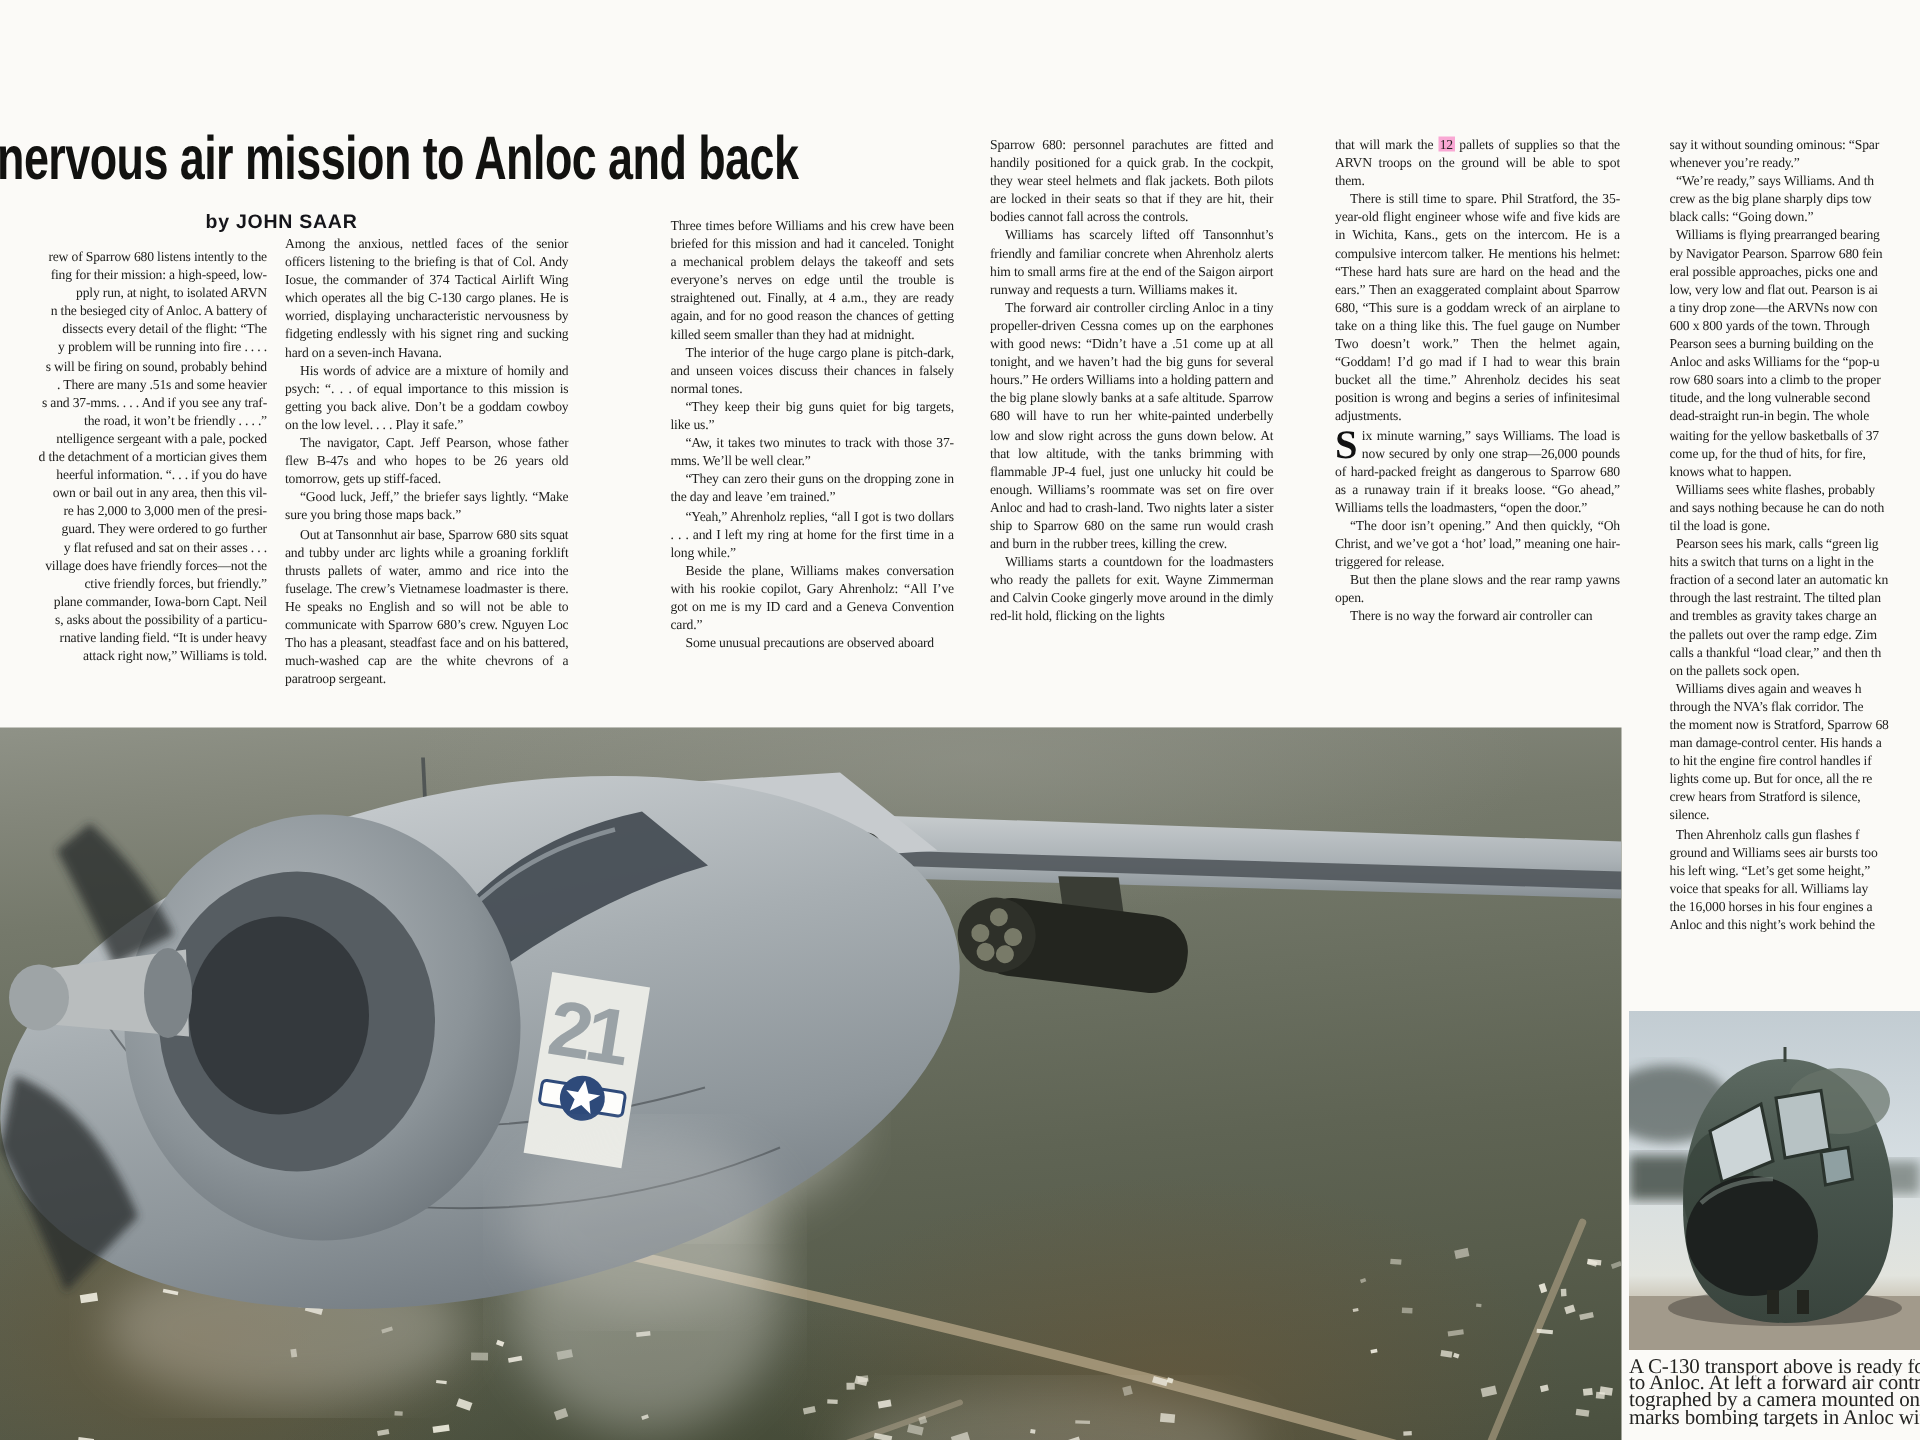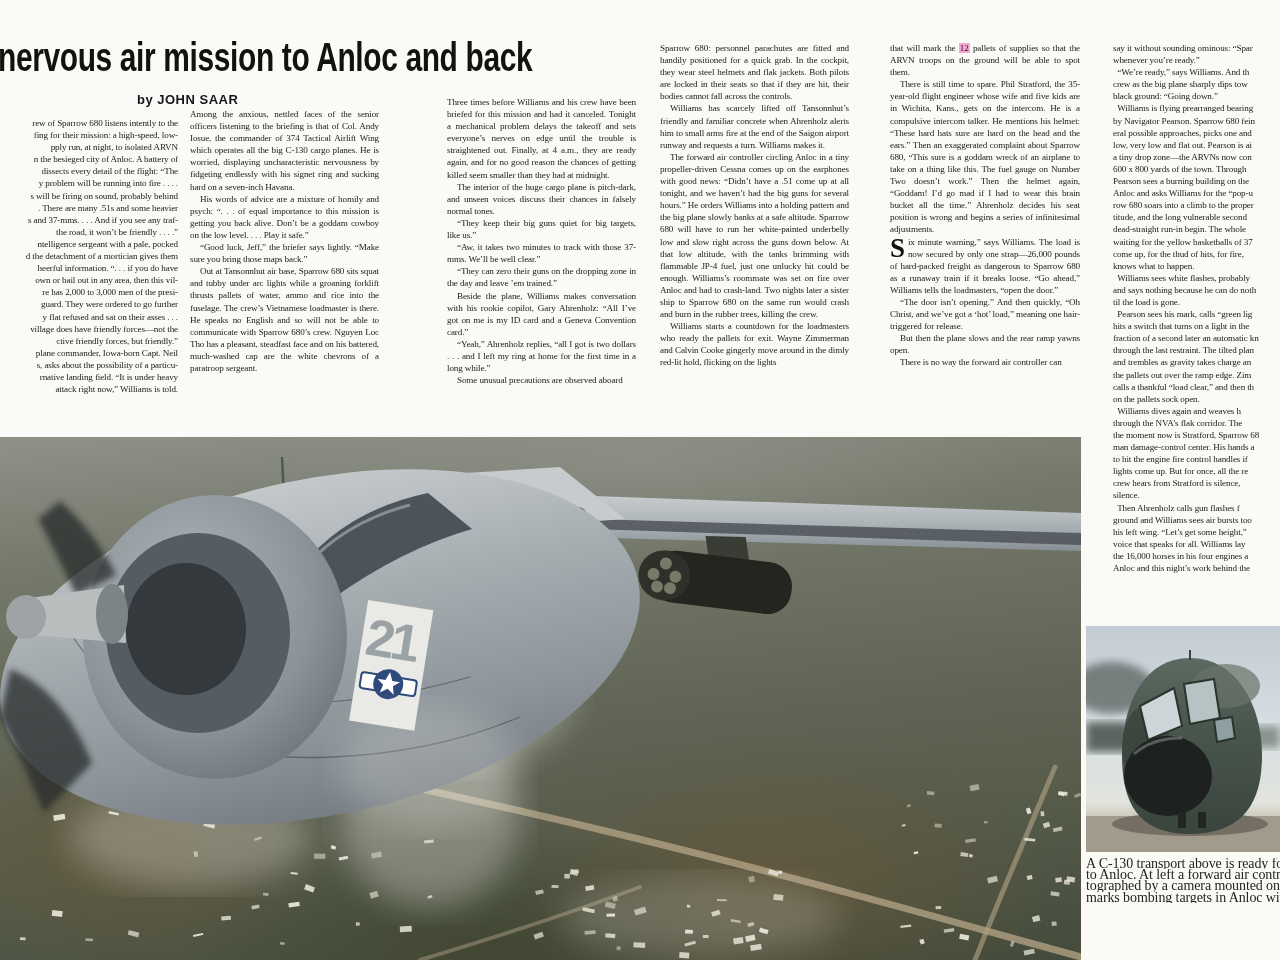--- a/index.html
+++ b/index.html
@@ -1,18 +1,18 @@
 <!DOCTYPE html>
 <html><head>
 <meta charset="utf-8">
 <style>
   html,body{margin:0;padding:0;}
   body{width:1280px;height:960px;position:relative;overflow:hidden;
        background:#fbfaf7;font-family:"Liberation Serif",serif;color:#1d1d1b;}
-  .page{position:absolute;inset:0;}
+  .page{position:absolute;inset:0;margin-top:48px;}
 
   
   .headline{position:absolute;left:-2px;top:34px;white-space:nowrap;
     font-family:"Liberation Sans",sans-serif;font-weight:bold;font-size:41px;
     letter-spacing:-.5px;color:#121210;transform:scaleX(.73);transform-origin:left top;}
   .byline{position:absolute;left:95px;top:92px;font-family:"Liberation Sans",sans-serif;
     font-weight:bold;font-size:13px;letter-spacing:.5px;color:#15151a;padding-left:42px;}
 
   
   .col{position:absolute;overflow:hidden;font-size:9.1px;line-height:12.1px;
@@ -75,31 +75,32 @@
       <div class="tline">village does have friendly forces—not the</div>
       <div class="tline">ctive friendly forces, but friendly.”</div>
       <div class="tline">plane commander, Iowa-born Capt. Neil</div>
       <div class="tline">s, asks about the possibility of a particu-</div>
       <div class="tline">rnative landing field. “It is under heavy</div>
       <div class="tline">attack right now,” Williams is told.</div>
     </div>
   <div id="col2" class="col">
       <p class="para ni">Among the anxious, nettled faces of the senior officers listening to the briefing is that of Col. Andy Iosue, the commander of 374 Tactical Airlift Wing which operates all the big C-130 cargo planes. He is worried, displaying uncharacteristic nervousness by fidgeting endlessly with his signet ring and sucking hard on a seven-inch Havana.</p>
       <p class="para">His words of advice are a mixture of homily and psych: “. . . of equal importance to this mission is getting you back alive. Don’t be a goddam cowboy on the low level. . . . Play it safe.”</p>
+      <p class="para">The navigator, Capt. Jeff Pearson, whose father flew B-47s and who hopes to be 26 years old tomorrow, gets up stiff-faced.</p>
       <p class="para">“Good luck, Jeff,” the briefer says lightly. “Make sure you bring those maps back.”</p>
       <p class="para">Out at Tansonnhut air base, Sparrow 680 sits squat and tubby under arc lights while a groaning forklift thrusts pallets of water, ammo and rice into the fuselage. The crew’s Vietnamese loadmaster is there. He speaks no English and so will not be able to communicate with Sparrow 680’s crew. Nguyen Loc Tho has a pleasant, steadfast face and on his battered, much-washed cap are the white chevrons of a paratroop sergeant.</p>
     </div>
   <div id="col3" class="col">
       <p class="para ni">Three times before Williams and his crew have been briefed for this mission and had it canceled. Tonight a mechanical problem delays the takeoff and sets everyone’s nerves on edge until the trouble is straightened out. Finally, at 4 a.m., they are ready again, and for no good reason the chances of getting killed seem smaller than they had at midnight.</p>
       <p class="para">The interior of the huge cargo plane is pitch-dark, and unseen voices discuss their chances in falsely normal tones.</p>
       <p class="para">“They keep their big guns quiet for big targets, like us.”</p>
       <p class="para">“Aw, it takes two minutes to track with those 37-mms. We’ll be well clear.”</p>
       <p class="para">“They can zero their guns on the dropping zone in the day and leave ’em trained.”</p>
+      <p class="para">“Yeah,” Ahrenholz replies, “all I got is two dollars . . . and I left my ring at home for the first time in a long while.”</p>
       <p class="para">Beside the plane, Williams makes conversation with his rookie copilot, Gary Ahrenholz: “All I’ve got on me is my ID card and a Geneva Convention card.”</p>
-      <p class="para">“Yeah,” Ahrenholz replies, “all I got is two dollars . . . and I left my ring at home for the first time in a long while.”</p>
       <p class="para">Some unusual precautions are observed aboard</p>
     </div>
   <div id="col4" class="col">
       <p class="para ni">Sparrow 680: personnel parachutes are fitted and handily positioned for a quick grab. In the cockpit, they wear steel helmets and flak jackets. Both pilots are locked in their seats so that if they are hit, their bodies cannot fall across the controls.</p>
       <p class="para">Williams has scarcely lifted off Tansonnhut’s friendly and familiar concrete when Ahrenholz alerts him to small arms fire at the end of the Saigon airport runway and requests a turn. Williams makes it.</p>
       <p class="para">The forward air controller circling Anloc in a tiny propeller-driven Cessna comes up on the earphones with good news: “Didn’t have a .51 come up at all tonight, and we haven’t had the big guns for several hours.” He orders Williams into a holding pattern and the big plane slowly banks at a safe altitude. Sparrow 680 will have to run her white-painted underbelly low and slow right across the guns down below. At that low altitude, with the tanks brimming with flammable JP-4 fuel, just one unlucky hit could be enough. Williams’s roommate was set on fire over Anloc and had to crash-land. Two nights later a sister ship to Sparrow 680 on the same run would crash and burn in the rubber trees, killing the crew.</p>
       <p class="para">Williams starts a countdown for the loadmasters who ready the pallets for exit. Wayne Zimmerman and Calvin Cooke gingerly move around in the dimly red-lit hold, flicking on the lights</p>
     </div>
   <div id="col5" class="col">
       <p class="para ni">that will mark the <span class="hl">12</span> pallets of supplies so that the ARVN troops on the ground will be able to spot them.</p>
@@ -107,21 +108,21 @@
       <p class="para ni"><span class="dropcap">S</span>ix minute warning,” says Williams. The load is now secured by only one strap—26,000 pounds of hard-packed freight as dangerous to Sparrow 680 as a runaway train if it breaks loose. “Go ahead,” Williams tells the loadmasters, “open the door.”</p>
       <p class="para">“The door isn’t opening.” And then quickly, “Oh Christ, and we’ve got a ‘hot’ load,” meaning one hair-triggered for release.</p>
       <p class="para">But then the plane slows and the rear ramp yawns open.</p>
       <p class="para">There is no way the forward air controller can</p>
     </div>
   <div id="col6" class="col cutcol">
       <div class="tline">say it without sounding ominous: “Spar</div>
       <div class="tline">whenever you’re ready.”</div>
       <div class="tline">  “We’re ready,” says Williams. And th</div>
       <div class="tline">crew as the big plane sharply dips tow</div>
-      <div class="tline">black ground: “Going down.”</div>
+      <div class="tline">black calls: “Going down.”</div>
       <div class="tline">  Williams is flying prearranged bearing</div>
       <div class="tline">by Navigator Pearson. Sparrow 680 fein</div>
       <div class="tline">eral possible approaches, picks one and</div>
       <div class="tline">low, very low and flat out. Pearson is ai</div>
       <div class="tline">a tiny drop zone—the ARVNs now con</div>
       <div class="tline">600 x 800 yards of the town. Through</div>
       <div class="tline">Pearson sees a burning building on the</div>
       <div class="tline">Anloc and asks Williams for the “pop-u</div>
       <div class="tline">row 680 soars into a climb to the proper</div>
       <div class="tline">titude, and the long vulnerable second</div>

